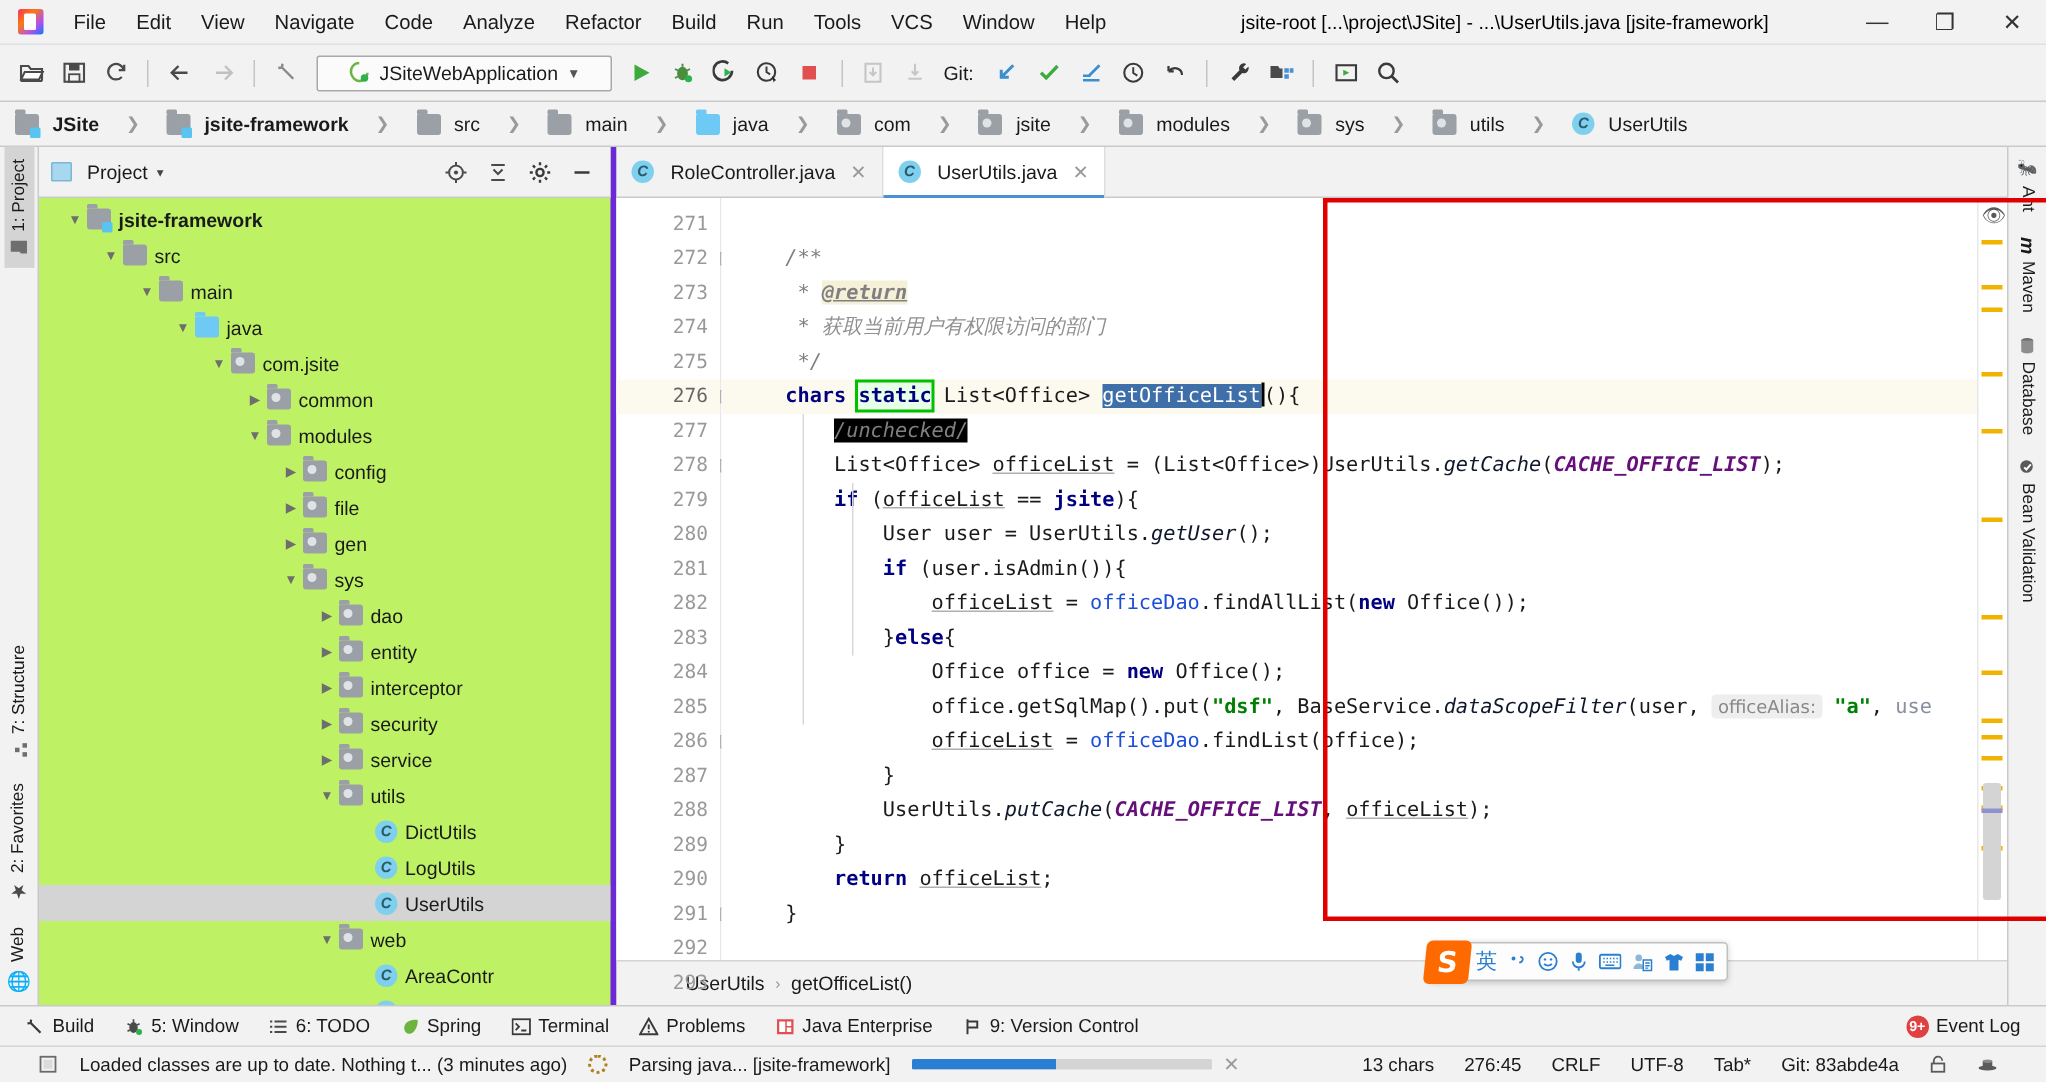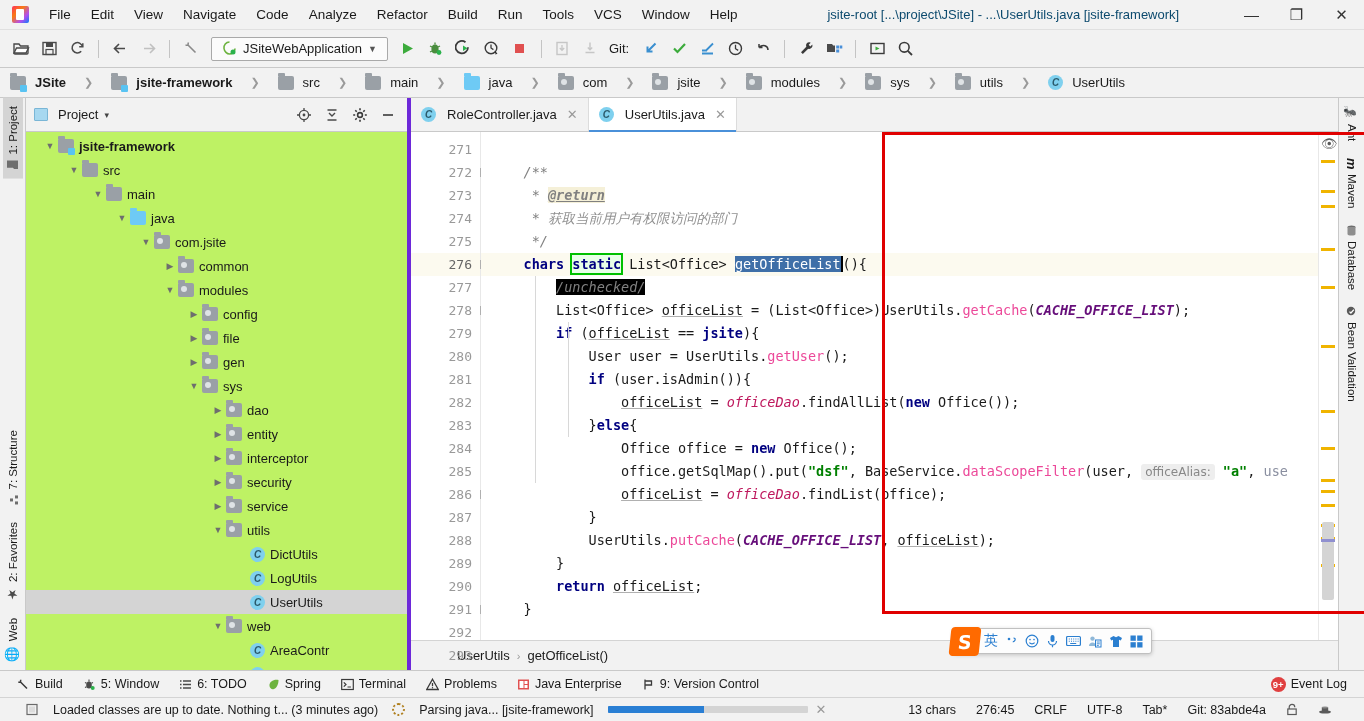--- a/index.html
+++ b/index.html
@@ -26,21 +26,21 @@
   }
   .ij-logo::after {
     content: ""; position: absolute; left: 4px; top: 3px; width: 8px; height: 11px;
     background: #fff; border-radius: 1px;
   }
   .menu { display: flex; align-items: center; gap: 0; }
   .menu-item {
     padding: 4px 10px; font-size: 13.5px; color: #1a1a1a; cursor: default; white-space: nowrap;
   }
   .win-title {
-    flex: 1; text-align: center; font-size: 13px; color: #0c4a6e;
+    flex: 1; text-align: center; font-size: 13px; color: #000000;
     white-space: nowrap; overflow: hidden; padding-left: 30px;
   }
   .win-buttons { display: flex; align-items: center; flex: none; }
   .win-btn {
     width: 45px; height: 30px; display: flex; align-items: center; justify-content: center;
     color: #333; font-size: 15px;
   }
 
   
   .toolbar {
@@ -48,21 +48,21 @@
     background: #f2f2f2; border-bottom: 1px solid #c9c9c9;
     padding: 0 8px; flex: none; gap: 2px;
   }
   .tb-btn {
     width: 26px; height: 26px; display: flex; align-items: center; justify-content: center;
     border-radius: 3px;
   }
   .tb-sep { width: 1px; height: 18px; background: #c4c4c4; margin: 0 6px; }
   .run-config {
     display: flex; align-items: center; gap: 6px;
-    height: 24px; padding: 0 10px; border: 1px solid #a9a9a9; background: #fbfbfb;
+    height: 24px; padding: 0 20px; border: 1px solid #a9a9a9; background: #fbfbfb;
     border-radius: 2px; font-size: 13px; margin: 0 5px; justify-content: flex-end;
   }
   .git-label { font-size: 13px; color: #1a1a1a; margin: 0 7px 0 3px; }
 
   
   .navbar {
     height: 30px; display: flex; align-items: center; padding-left: 6px;
     background: #f2f2f2; border-bottom: 1px solid #c9c9c9; flex: none; gap: 12px;
   }
   .crumb { display: flex; align-items: center; gap: 4px; padding: 2px 4px; font-size: 13px; }
@@ -170,22 +170,22 @@
     background: #fff; min-width: 0;
   }
   .cline { height: 23px; line-height: 23px; white-space: pre; padding-left: 10px; }
   .cline.cur { background: #fcfaef; }
   .kw { color: #000080; font-weight: bold; }
   .cmt { color: #808080; font-style: italic; }
   .cmt-cn { color: #909090; font-style: italic; font-family: "DejaVu Sans", sans-serif; }
   .tag { color: #808080; font-style: italic; font-weight: bold; background: #f5f0d8; text-decoration: underline; }
   .str { color: #008000; font-weight: bold; }
   .fld { color: #660e7a; font-weight: bold; font-style: italic; }
-  .mth { color: #ec4899; }
-  .fldv { color: #be185d; font-style: italic; }
+  .mth { color: #0f172a; font-style: italic; }
+  .fldv { color: #1d4ed8; }
   .loc { text-decoration: underline; text-decoration-color: #b0b0b0; }
   .hl-green { outline: 2px solid #00c000; background: #e8ffe8; padding: 1px 0; }
   .hl-sel { background: #3f6fa8; color: #fff; }
   .unchecked { background: #000000; color: #808080; font-style: italic; }
   .phint {
     background: #eeeeee; color: #888; border-radius: 3px; padding: 1px 4px;
     font-size: 12px; font-family: "DejaVu Sans", sans-serif; font-style: normal;
   }
   .caret { display:inline-block; width:2px; height:16px; background:#000; vertical-align:-3px; }
   .indent-guide { position: absolute; width: 1px; background: #d8d8d8; }

